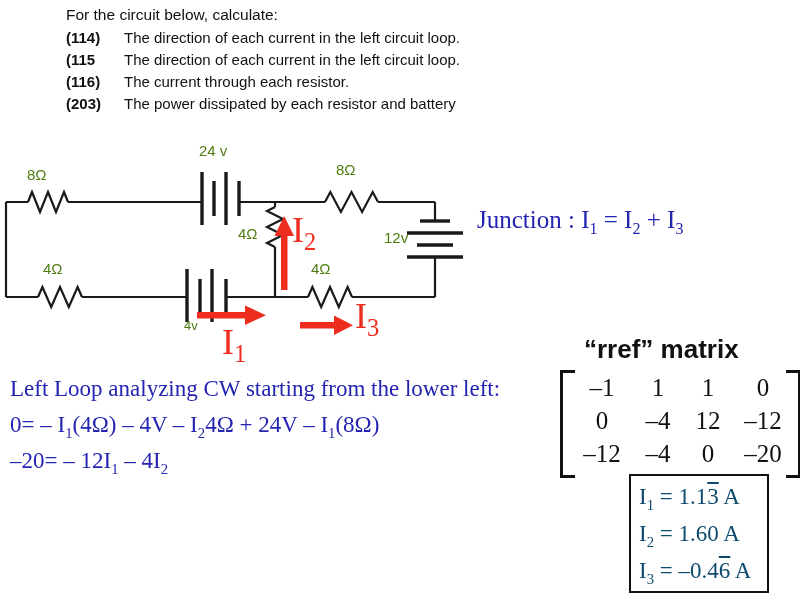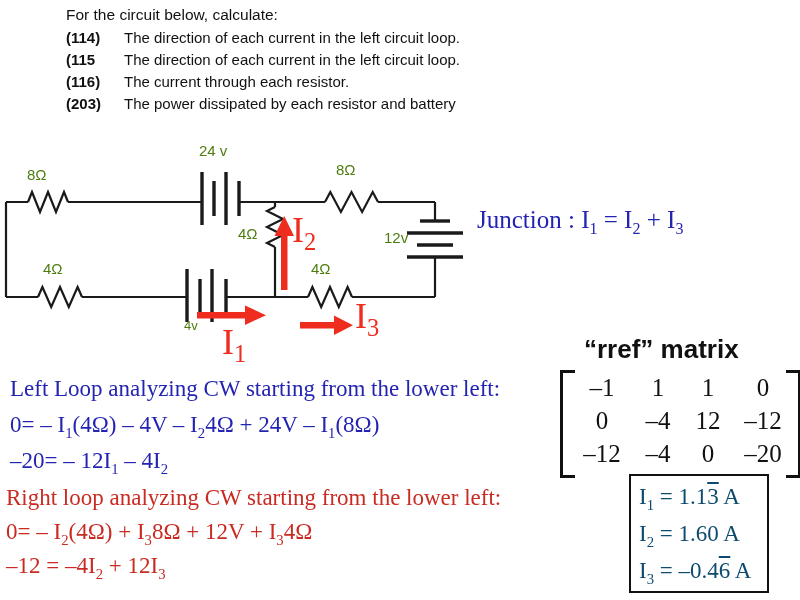--- a/index.html
+++ b/index.html
@@ -138,25 +138,20 @@
   <span class="ilabel" style="left:355px;top:298px">I<sub>3</sub></span>
 
   <div class="junction">Junction :  I<sub>1</sub> = I<sub>2</sub> + I<sub>3</sub></div>
 
   <div class="loopblock blue" id="leftloop">
     <div>Left Loop analyzing CW starting from the lower left:</div>
     <div>0= – I<sub>1</sub>(4Ω) – 4V – I<sub>2</sub>4Ω + 24V – I<sub>1</sub>(8Ω)</div>
     <div>–20= – 12I<sub>1</sub> – 4I<sub>2</sub></div>
   </div>
 
-  <div class="loopblock red" id="rightloop">
-    <div>Right loop analyzing CW starting from the lower left:</div>
-    <div>0= – I<sub>2</sub>(4Ω) + I<sub>3</sub>8Ω + 12V + I<sub>3</sub>4Ω</div>
-    <div>–12 = –4I<sub>2</sub> + 12I<sub>3</sub></div>
-  </div>
 
   <div class="rref-title">“rref” matrix</div>
   <div class="brkt brkt-l"></div>
   <div class="brkt brkt-r"></div>
   <div class="matrix">
     <span>–1</span>
     <span>1</span>
     <span>1</span>
     <span>0</span>
     <span>0</span>

